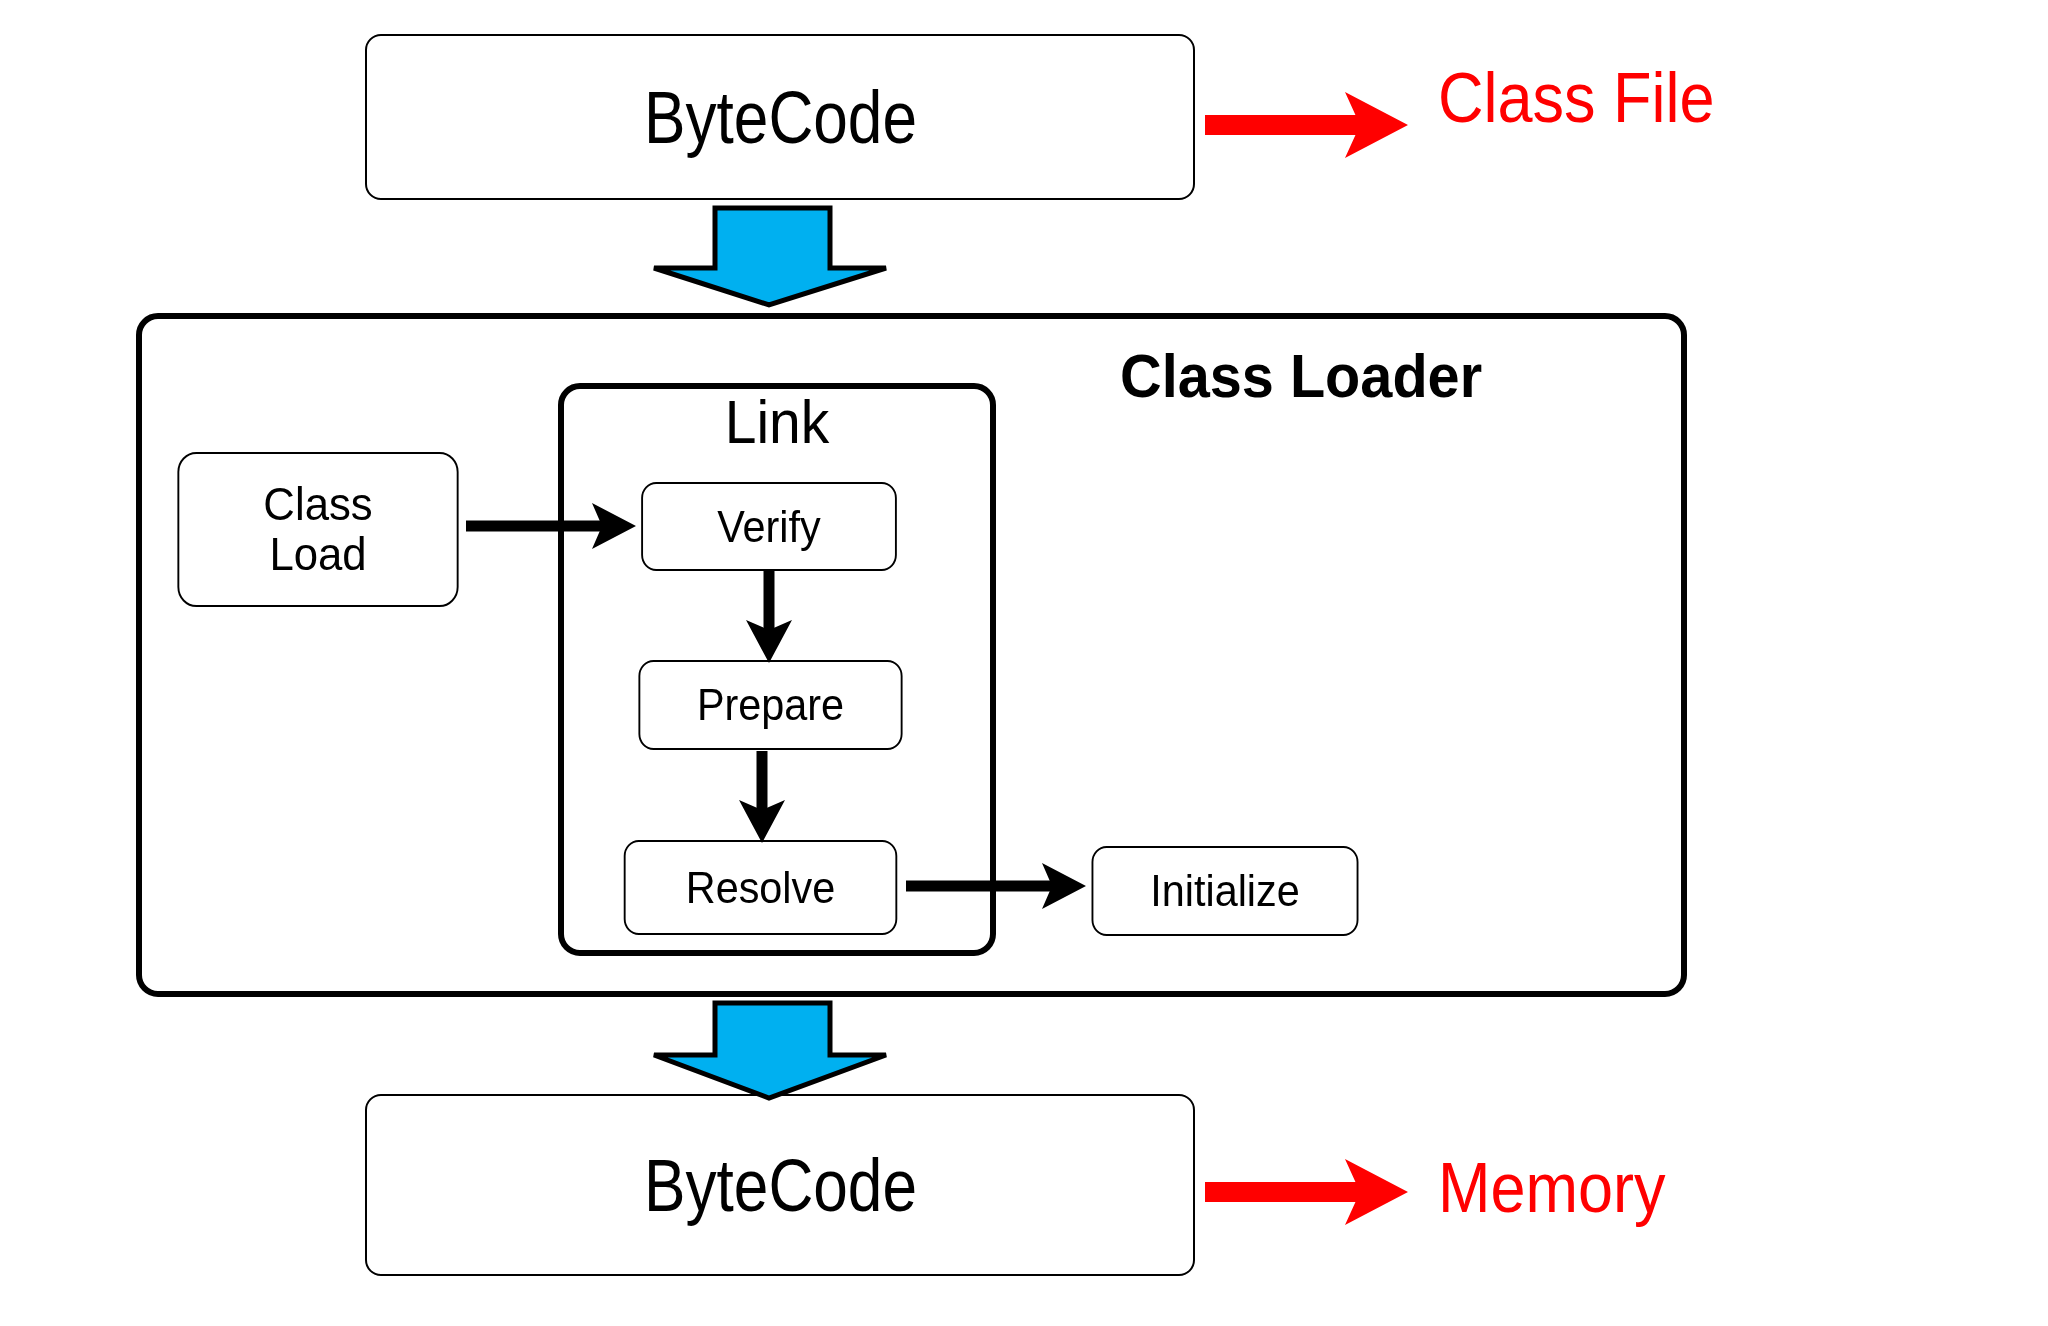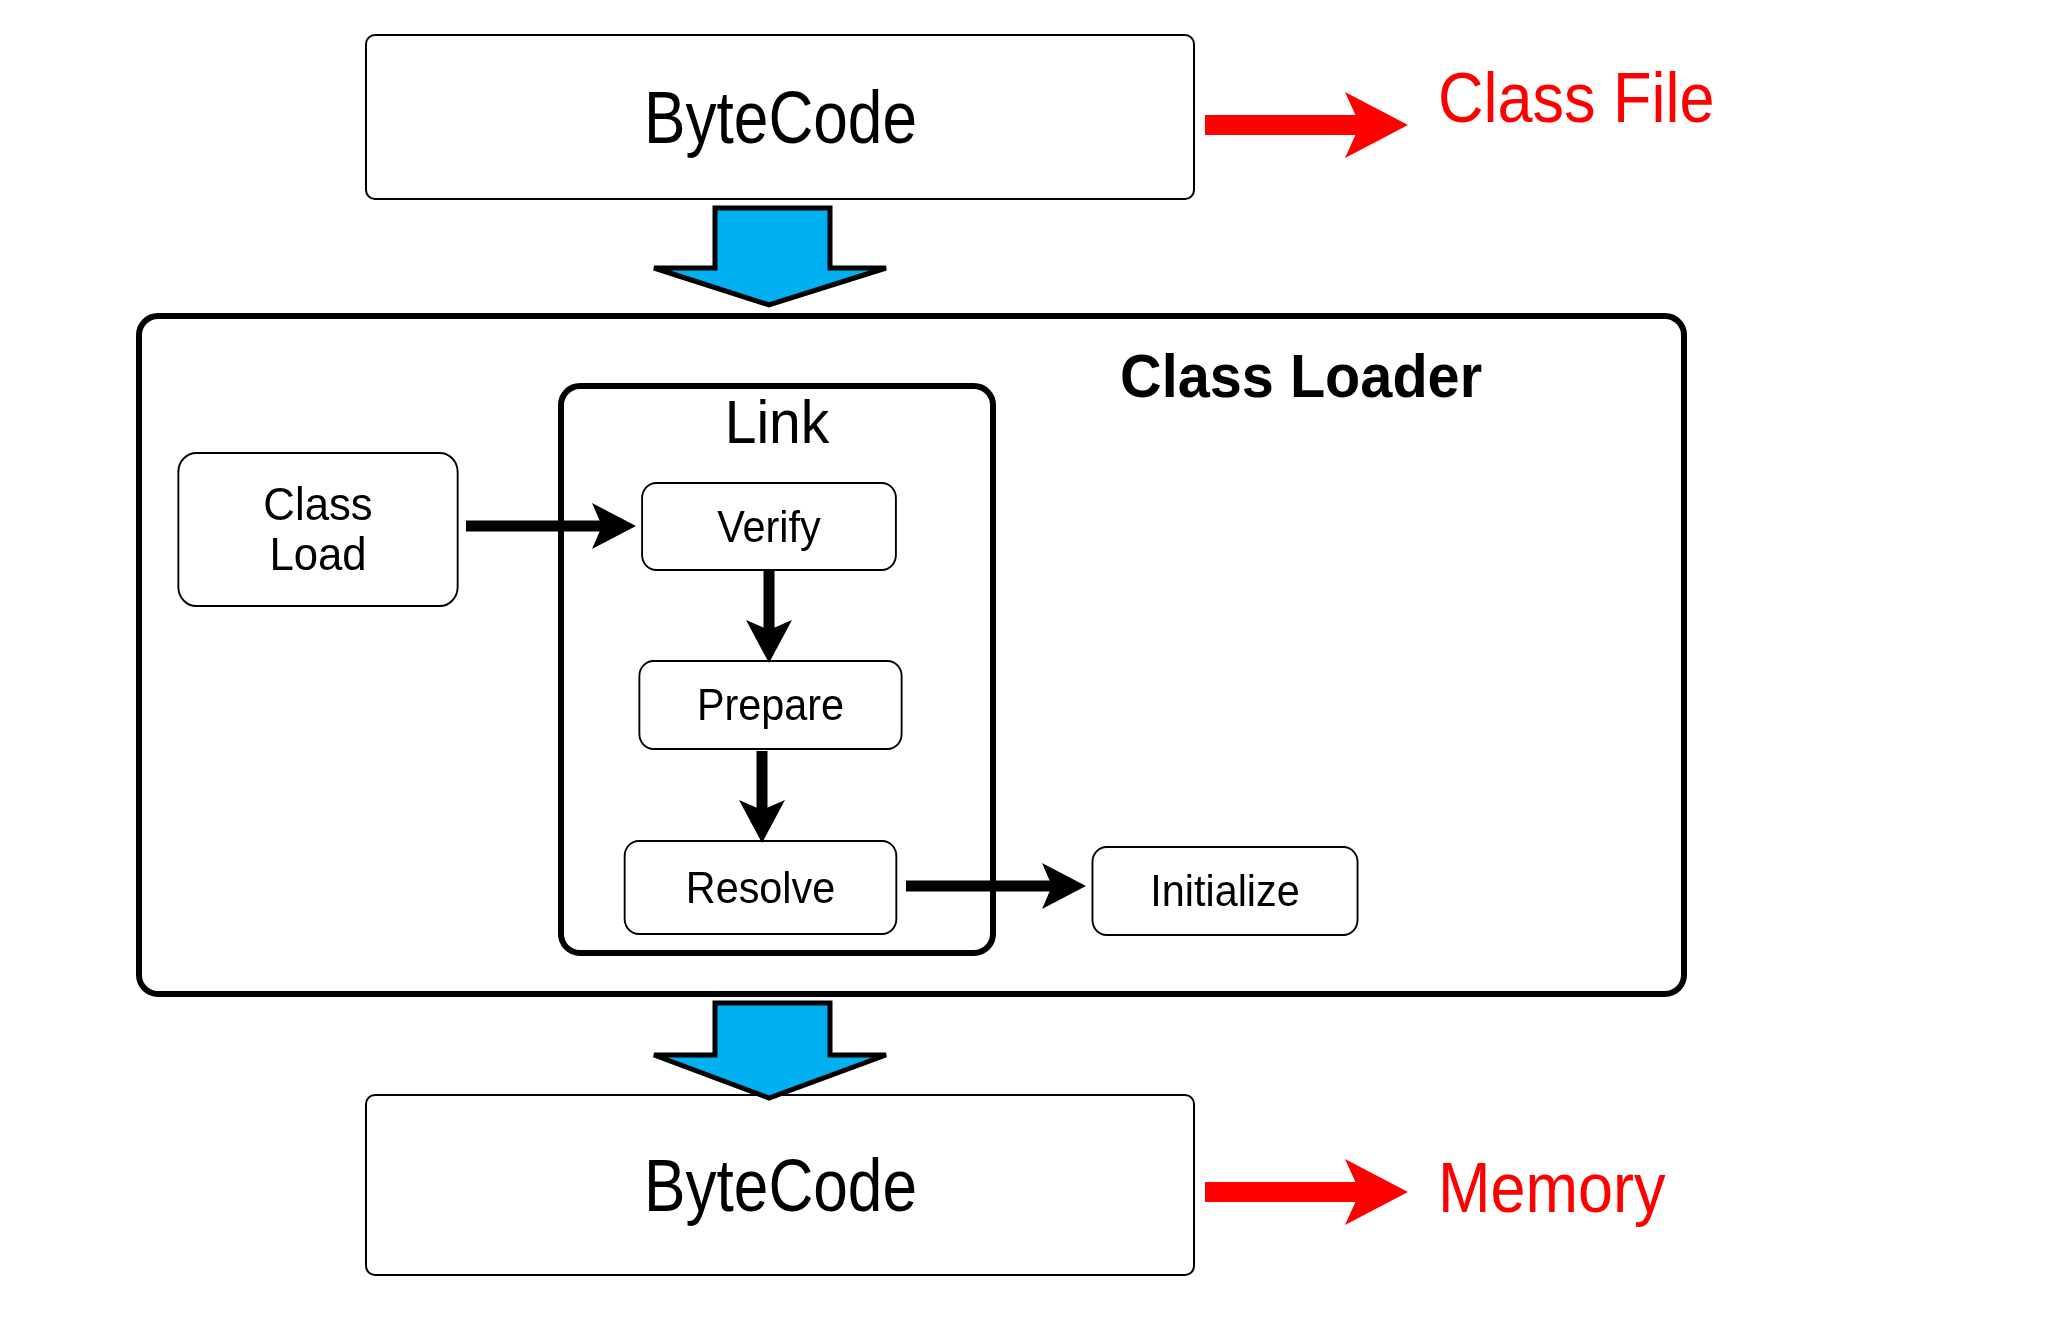--- a/index.html
+++ b/index.html
@@ -34,21 +34,21 @@
   }
   .box-thick {
     border: 6px solid #000000;
   }
 
   
   .bytecode-box {
     left: 365px;
     width: 830px;
     height: 166px;
-    border-radius: 10px;
+    border-radius: 16px;
   }
   .bytecode-box.top  { top: 34px; }
   .bytecode-box.bot  { top: 1094px; height: 182px; }
   .bytecode-label {
     font-size: 74px;
     letter-spacing: 0px;
     font-family: "Liberation Sans", sans-serif;
     transform: scaleX(0.84);
     white-space: nowrap;
   }

